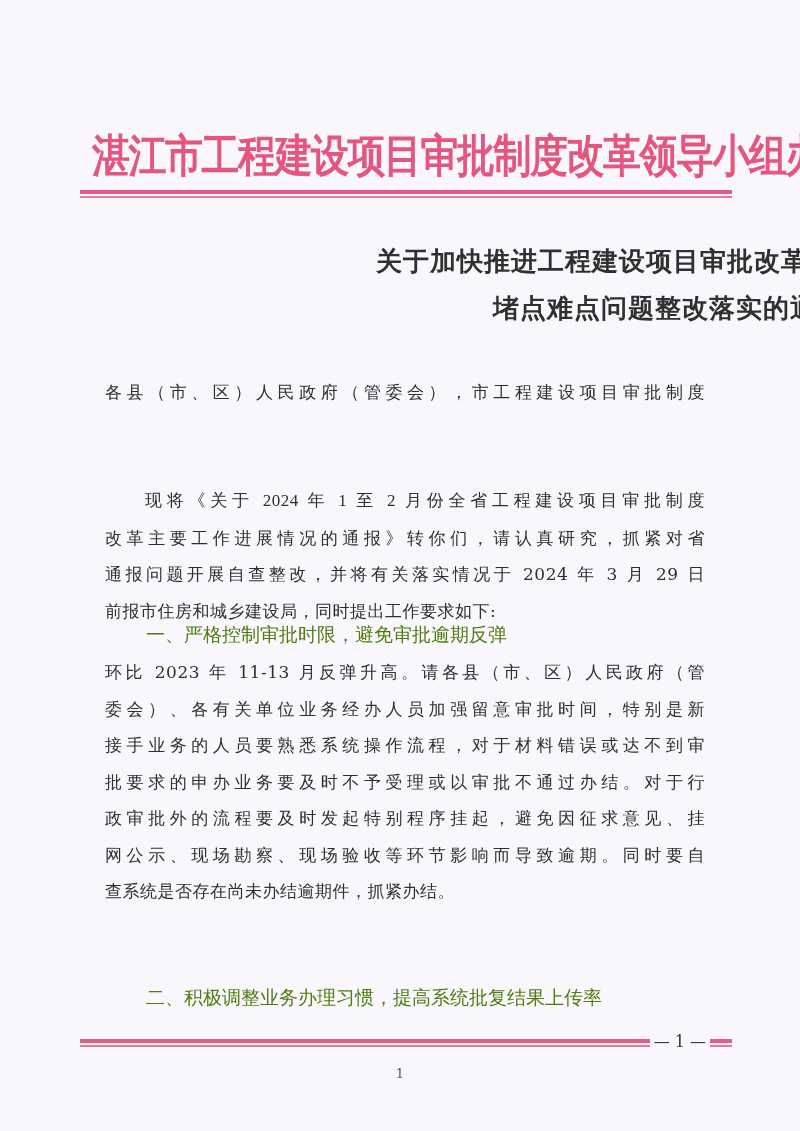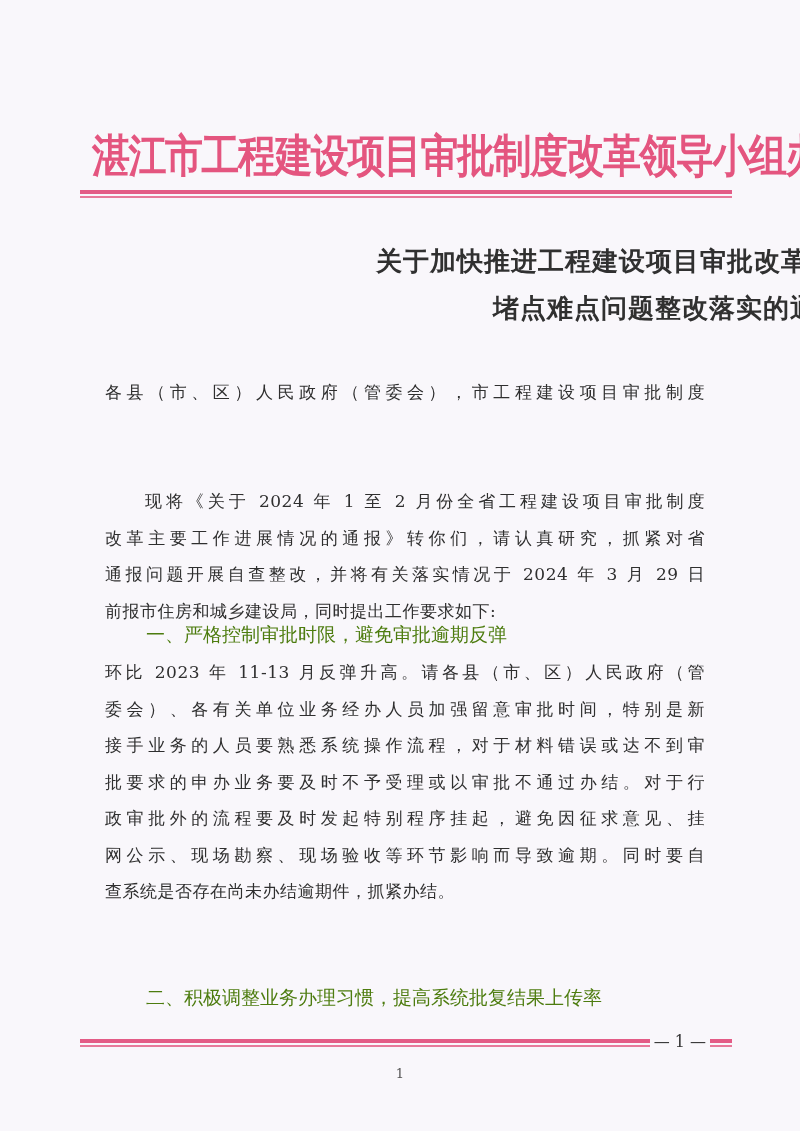--- a/index.html
+++ b/index.html
@@ -71,21 +71,21 @@
 </div>
 
 <div class="doc-title" style="top:244px;">关于加快推进工程建设项目审批改革</div>
 <div class="doc-title" style="top:291px;padding-left:36px;">堵点难点问题整改落实的通知</div>
 
 <div class="para" style="top:374px;">
   <span class="line">各县（市、区）人民政府（管委会），市工程建设项目审批制度</span>
 </div>
 
 <div class="para" style="top:483px;">
-  <span class="line" style="padding-left:40px;">现将《关于 2024 年 1 至 2 月份全省工程建设项目审批制度</span>
+  <span class="line" style="padding-left:40px;font-family:Liberation Serif, serif;">现将《关于 2024 年 1 至 2 月份全省工程建设项目审批制度</span>
   <span class="line">改革主要工作进展情况的通报》转你们，请认真研究，抓紧对省</span>
   <span class="line">通报问题开展自查整改，并将有关落实情况于 2024 年 3 月 29 日</span>
   <span class="line" style="text-align-last:left;">前报市住房和城乡建设局，同时提出工作要求如下:</span>
 </div>
 
 <div class="heading" style="top:622px;">一、严格控制审批时限，避免审批逾期反弹</div>
 
 <div class="para" style="top:654px;">
   <span class="line">环比 2023 年 11-13 月反弹升高。请各县（市、区）人民政府（管</span>
   <span class="line">委会）、各有关单位业务经办人员加强留意审批时间，特别是新</span>

